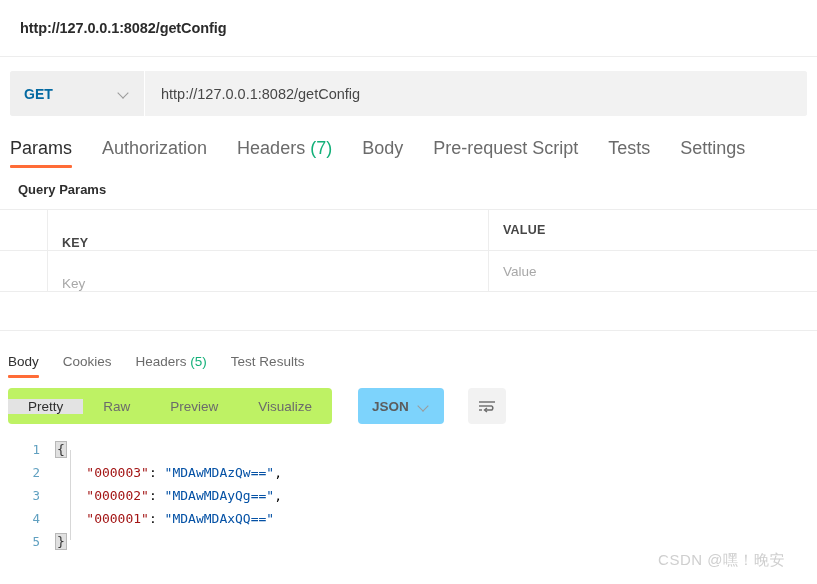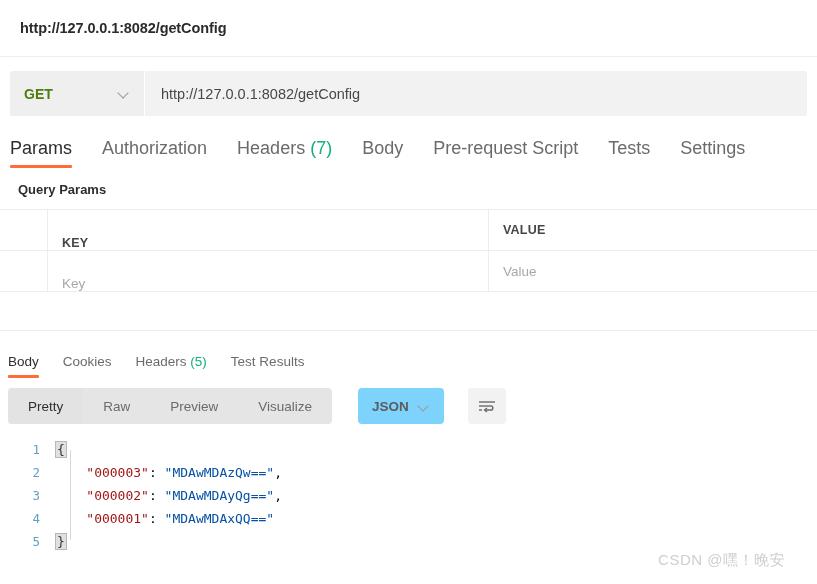--- a/index.html
+++ b/index.html
@@ -48,21 +48,21 @@
     align-items: center;
     justify-content: space-between;
     padding: 0 14px 0 14px;
     box-sizing: border-box;
     background: #efefef;
     border-right: 1px solid #ffffff;
   }
   .method-label {
     font-size: 14px;
     font-weight: bold;
-    color: #4d7c0f;
+    color: #0369a1;
   }
   .chev {
     width: 11px;
     height: 11px;
     display: inline-block;
     position: relative;
   }
   .chev::before {
     content: "";
     position: absolute;
@@ -194,24 +194,25 @@
 
   
   .body-toolbar {
     display: flex;
     align-items: center;
     padding: 10px 0 0 8px;
     gap: 8px;
   }
   .segmented {
     display: flex;
-    background: #e5e5e5;
+    background: #bef264;
     border-radius: 4px;
     overflow: hidden;
     height: 36px;
+    align-items: center;
   }
   .seg {
     display: flex;
     align-items: center;
     justify-content: center;
     padding: 0 20px;
     font-size: 13.5px;
     color: #6b6b6b;
   }
   .seg.active {

